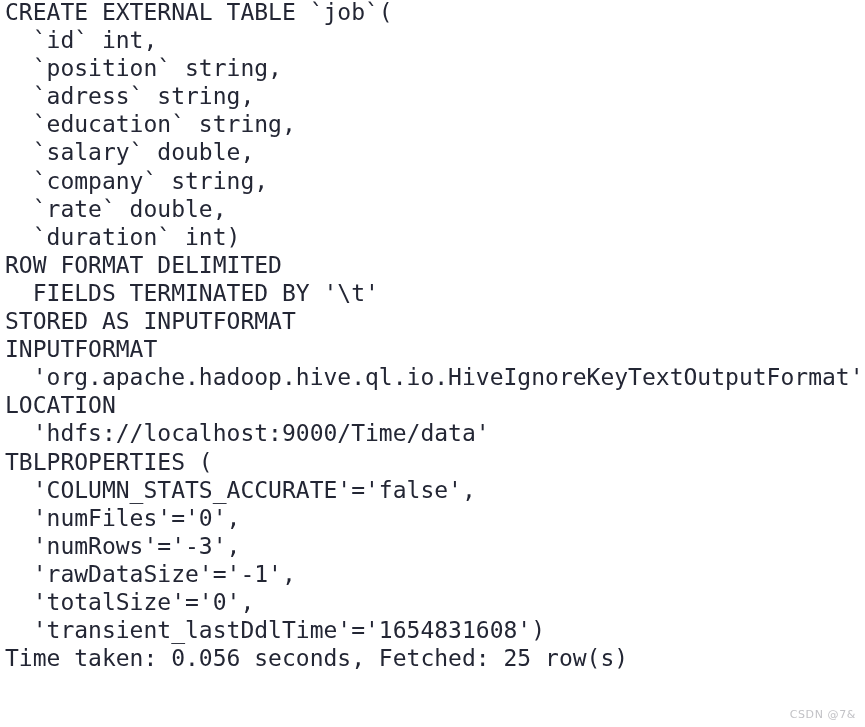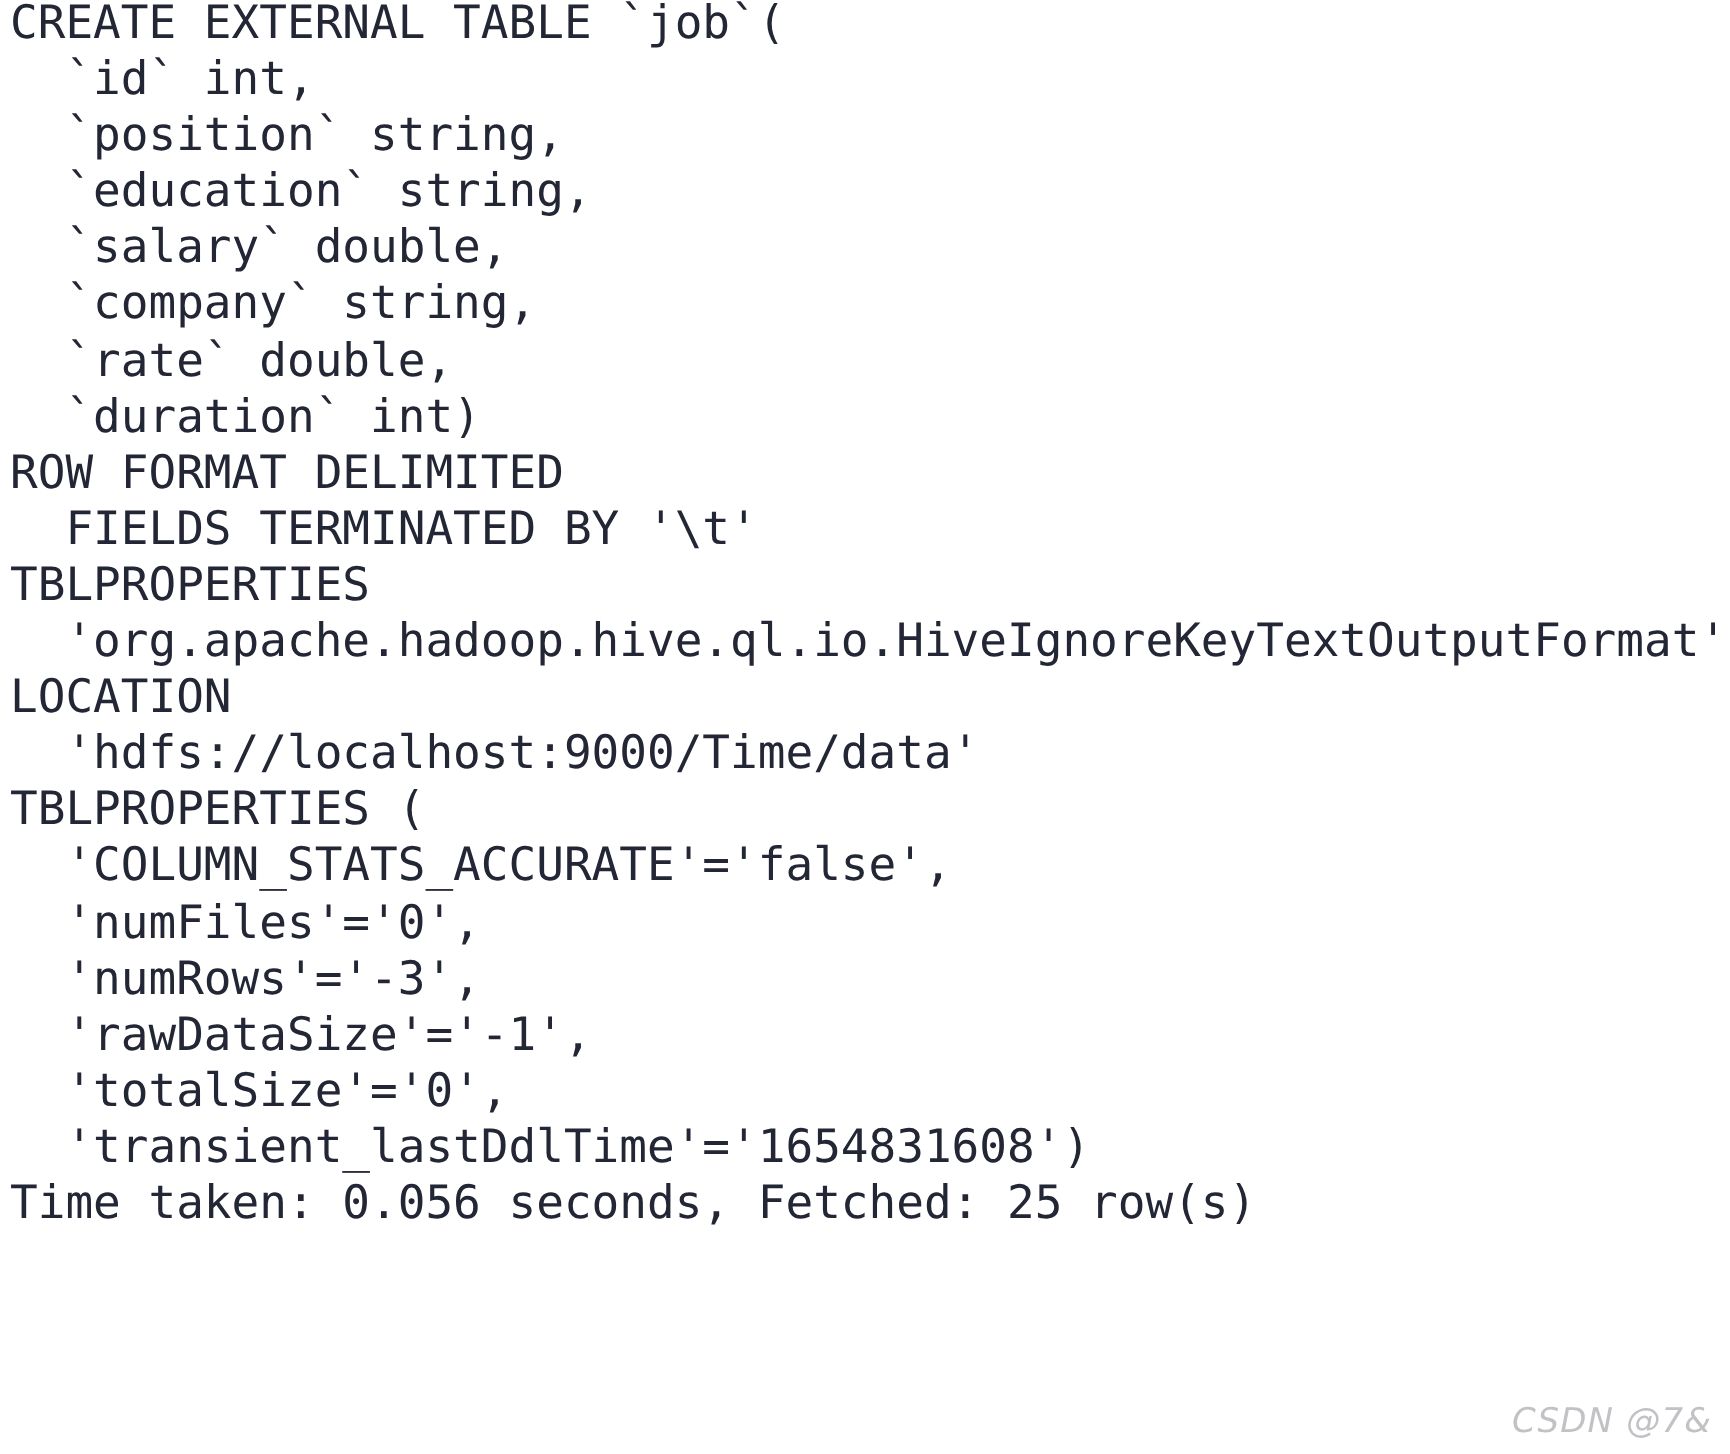--- a/index.html
+++ b/index.html
@@ -43,44 +43,45 @@
   
   .code-line:first-child {
     margin-top: -2px;
   }
 
   #watermark {
     position: absolute;
     right: 9px;
     bottom: 6px;
     font-family: "DejaVu Sans", "Liberation Sans", sans-serif;
-    font-size: 17px;
+    font-size: 11px;
     letter-spacing: 0.6px;
     color: #c2c2c6;
     white-space: pre;
     user-select: none;
-    font-style: italic;
   }
 </style>
 </head>
 <body>
 
 <div id="terminal-output">
 
   <div class="code-line">CREATE EXTERNAL TABLE `job`(</div>
   <div class="code-line">  `id` int,</div>
   <div class="code-line">  `position` string,</div>
+  <div class="code-line">  `adress` string,</div>
   <div class="code-line">  `education` string,</div>
   <div class="code-line">  `salary` double,</div>
   <div class="code-line">  `company` string,</div>
   <div class="code-line">  `rate` double,</div>
   <div class="code-line">  `duration` int)</div>
   <div class="code-line">ROW FORMAT DELIMITED</div>
   <div class="code-line">  FIELDS TERMINATED BY '\t'</div>
-  <div class="code-line">TBLPROPERTIES</div>
+  <div class="code-line">STORED AS INPUTFORMAT</div>
+  <div class="code-line">INPUTFORMAT</div>
   <div class="code-line">  'org.apache.hadoop.hive.ql.io.HiveIgnoreKeyTextOutputFormat'</div>
   <div class="code-line">LOCATION</div>
   <div class="code-line">  'hdfs://localhost:9000/Time/data'</div>
   <div class="code-line">TBLPROPERTIES (</div>
   <div class="code-line">  'COLUMN_STATS_ACCURATE'='false',</div>
   <div class="code-line">  'numFiles'='0',</div>
   <div class="code-line">  'numRows'='-3',</div>
   <div class="code-line">  'rawDataSize'='-1',</div>
   <div class="code-line">  'totalSize'='0',</div>
   <div class="code-line">  'transient_lastDdlTime'='1654831608')</div>

